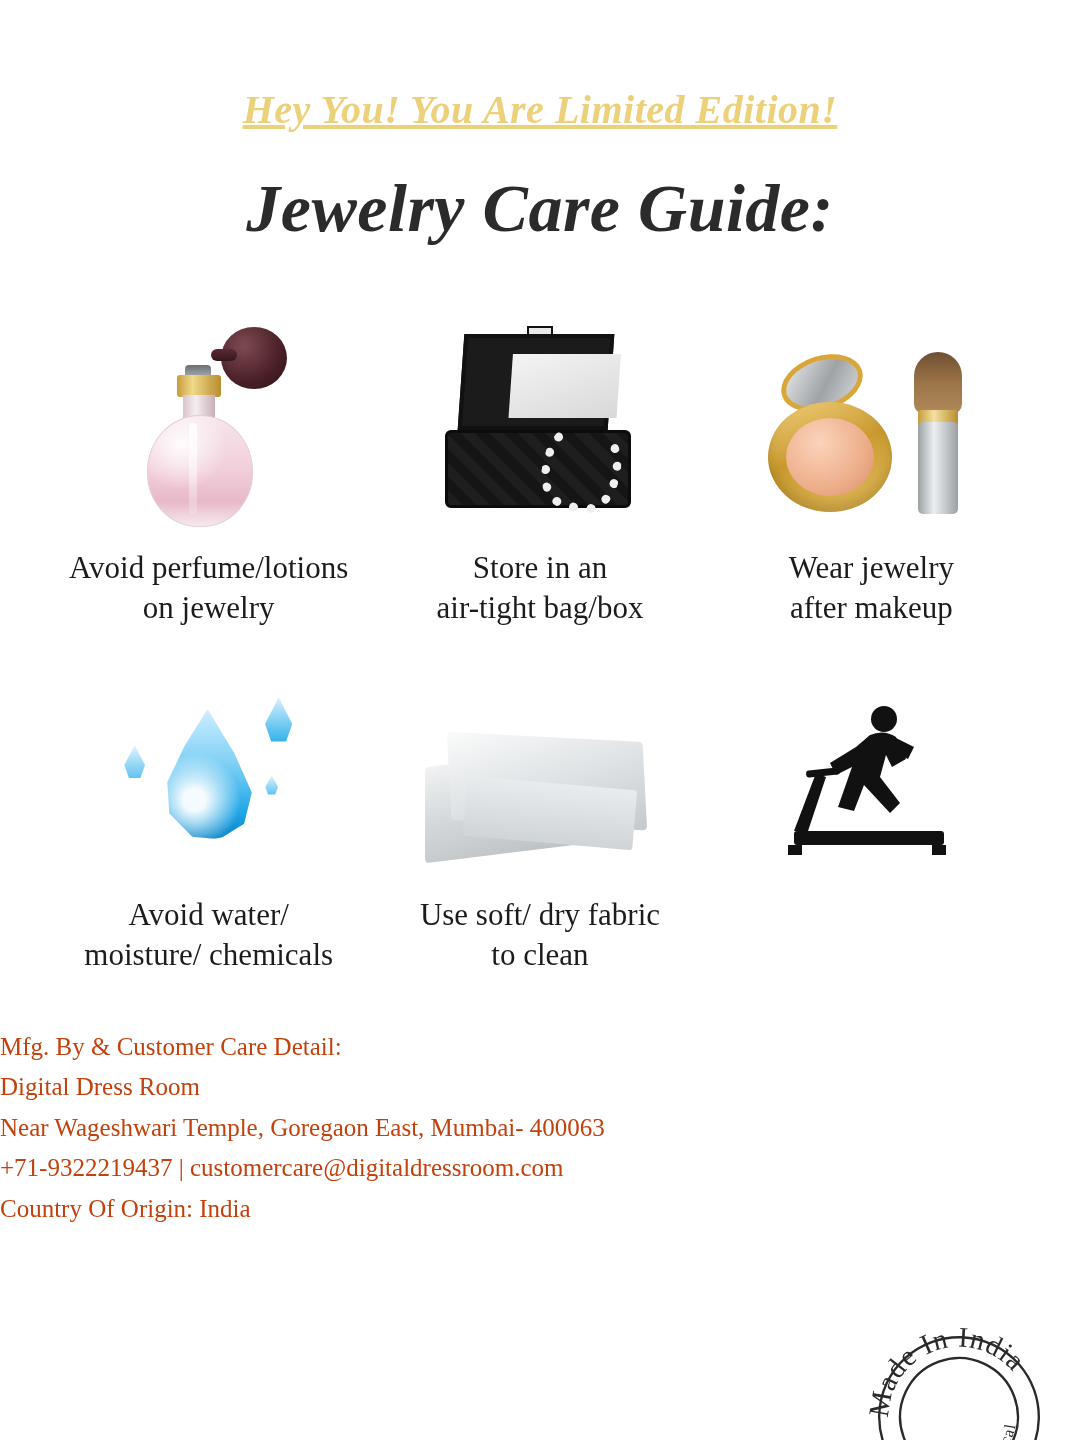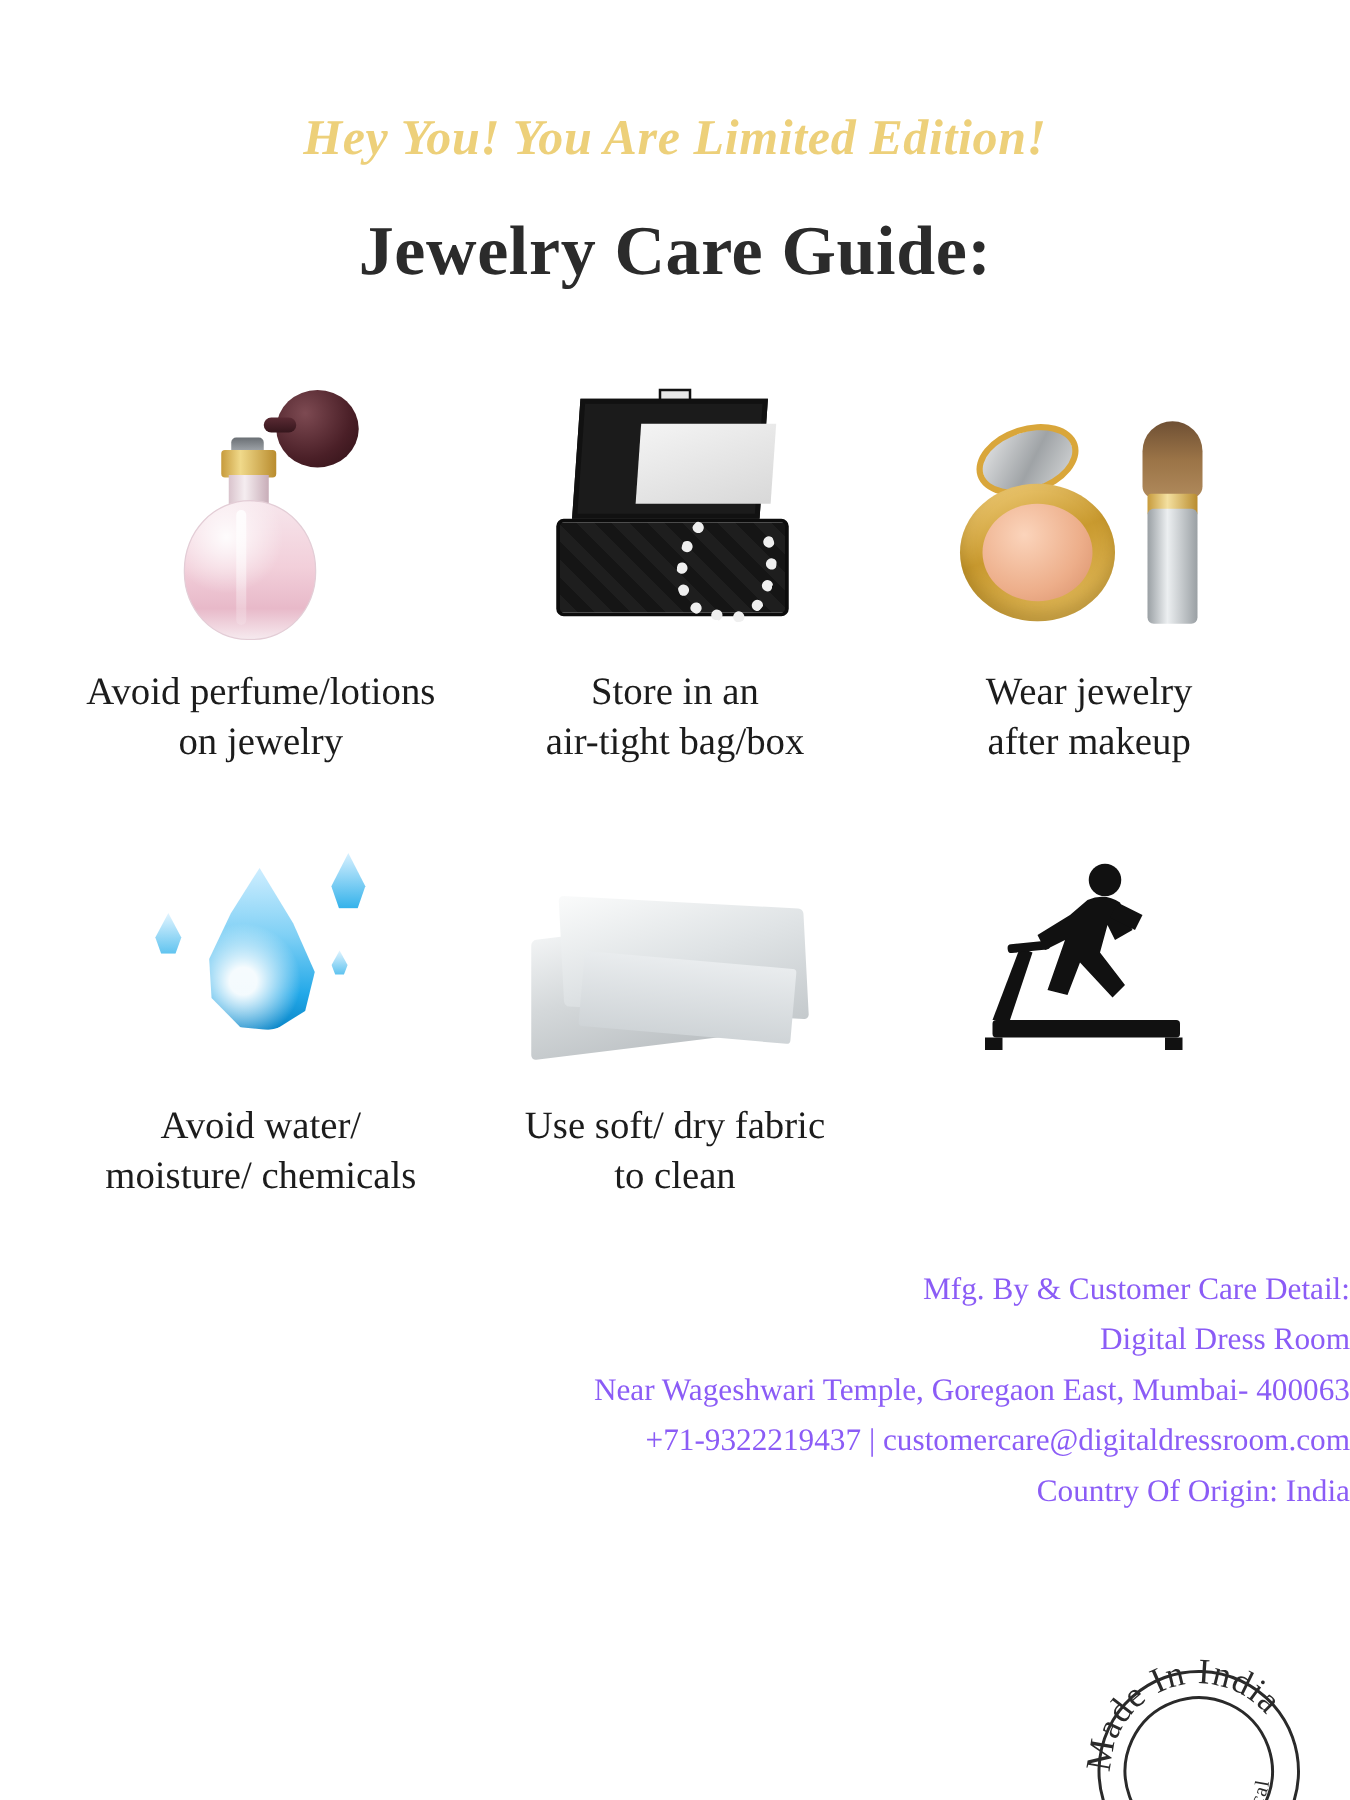--- a/index.html
+++ b/index.html
@@ -20,27 +20,29 @@
   
   .tagline {
     text-align: center;
     margin-top: 86px;
     font-family: "Liberation Serif", serif;
     font-style: italic;
     font-weight: bold;
     font-size: 40px;
     letter-spacing: 0.5px;
     color: #edd07a;
+    text-decoration: underline;
   }
   .title {
     text-align: center;
     margin-top: 36px;
     font-family: "Liberation Serif", serif;
+    font-style: italic;
     font-weight: bold;
-    font-size: 56px;
+    font-size: 68px;
     color: #2b2b2b;
     letter-spacing: 0.5px;
   }
 
   
   .grid {
     margin-top: 56px;
     display: grid;
     grid-template-columns: repeat(3, 1fr);
     row-gap: 54px;
@@ -65,25 +67,25 @@
     font-size: 31px;
     line-height: 1.28;
     color: #1c1c1c;
     white-space: pre-line;
   }
   .row2 .icon-wrap { height: 200px; }
 
   
   .footer {
     margin-top: 52px;
-    text-align: right;
+    text-align: left;
     font-family: "Liberation Serif", serif;
     font-size: 25px;
     line-height: 1.62;
-    color: #8b5cf6;
+    color: #c2410c;
   }
   .footer div { white-space: nowrap; }
 
   
   .stamp {
     position: absolute;
     right: 26px;
     bottom: 14px;
     width: 190px;
     height: 190px;

